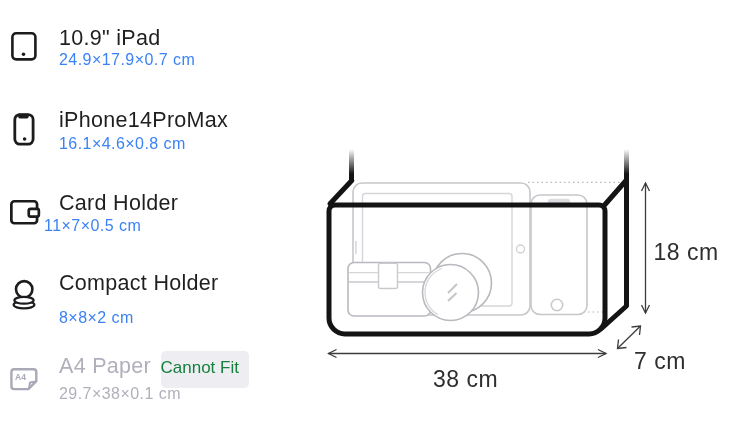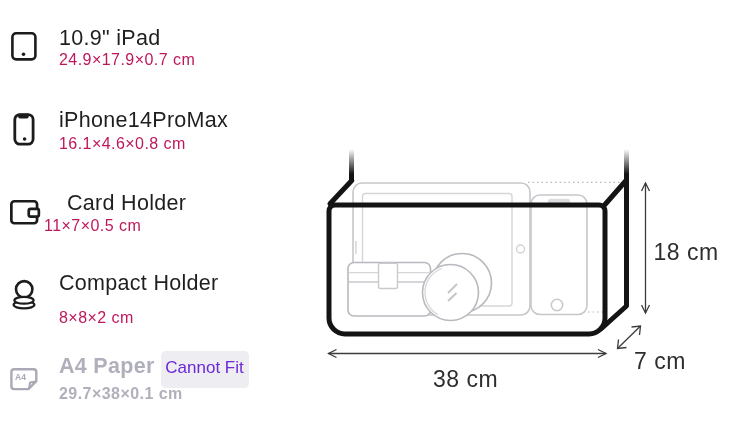--- a/index.html
+++ b/index.html
@@ -1,19 +1,19 @@
 <!DOCTYPE html>
 <html><head>
 <meta charset="utf-8">
 <style>
   html,body{margin:0;padding:0;}
   body{width:750px;height:426px;background:#fff;font-family:"Liberation Sans",sans-serif;position:relative;overflow:hidden;-webkit-font-smoothing:antialiased;transform:translateZ(0);}
   .tt{position:absolute;font-size:21.5px;color:#1f1f21;letter-spacing:0.3px;white-space:nowrap;line-height:1;}
-  .ss{position:absolute;font-size:16px;color:#be185d;letter-spacing:0.45px;white-space:nowrap;line-height:1;}
-  .grey{color:#b0b0bc;font-weight:bold;}
+  .ss{position:absolute;font-size:16px;color:#3b82f6;letter-spacing:0.45px;white-space:nowrap;line-height:1;}
+  .grey{color:#b0b0bc;}
   svg{position:absolute;}
 </style>
 </head>
 <body>
 
 <svg style="left:10px;top:31px" width="30" height="32" viewBox="0 0 30 32">
   <rect x="2.4" y="2.3" width="23" height="26.1" rx="3.8" fill="none" stroke="#1c1c1e" stroke-width="2.6"></rect>
   <circle cx="13.5" cy="23.3" r="1.75" fill="#1c1c1e"></circle>
 </svg>
 
@@ -29,21 +29,21 @@
 
 <div class="tt" style="left:59px;top:110px">iPhone14ProMax</div>
 
 <div class="ss" style="left:59px;top:136px">16.1×4.6×0.8 cm</div>
 
 <svg style="left:9px;top:198px" width="34" height="30" viewBox="0 0 34 30">
   <rect x="2.35" y="3.25" width="25.7" height="22" rx="3" fill="none" stroke="#1c1c1e" stroke-width="2.7"></rect>
   <rect x="19.75" y="10.95" width="10.1" height="7.6" rx="1.8" fill="#fff" stroke="#1c1c1e" stroke-width="2.7"></rect>
 </svg>
 
-<div class="tt" style="left:67px;top:192.5px">Card Holder</div>
+<div class="tt" style="left:59px;top:192.5px">Card Holder</div>
 
 <div class="ss" style="left:44px;top:217.5px">11×7×0.5 cm</div>
 
 <svg style="left:11px;top:278px" width="28" height="35" viewBox="0 0 28 35">
   <circle cx="13.2" cy="11.3" r="8.2" fill="none" stroke="#1c1c1e" stroke-width="2.6"></circle>
   <ellipse cx="13" cy="26.8" rx="10.4" ry="3.6" fill="#fff" stroke="#1c1c1e" stroke-width="2.2"></ellipse>
   <ellipse cx="13" cy="22.3" rx="9.6" ry="3.4" fill="#fff" stroke="#1c1c1e" stroke-width="2.2"></ellipse>
 </svg>
 
 <div class="tt" style="left:59px;top:273px">Compact Holder</div>
@@ -51,21 +51,21 @@
 <div class="ss" style="left:59px;top:310px">8×8×2 cm</div>
 
 <svg style="left:9px;top:367px" width="32" height="26" viewBox="0 0 32 26">
   <path d="M 24.3,2.2 H 5.2 Q 2.4,2.2 2.4,5 V 19.3 Q 2.4,22.1 5.2,22.1 H 19.4 L 27.3,14.2 V 5 Q 27.3,2.2 24.5,2.2 Z" fill="none" stroke="#a9a9b7" stroke-width="2.4" stroke-linejoin="round"></path>
   <path d="M 20,21.4 L 21,15.5 L 26.8,14.5" fill="none" stroke="#a9a9b7" stroke-width="2" stroke-linejoin="round"></path>
   <text x="6" y="13.2" font-size="8.5" font-weight="bold" fill="#a9a9b7">A4</text>
 </svg>
 
 <div class="tt grey" style="left:59px;top:356px">A4 Paper</div>
 
-<div style="position:absolute;left:160.5px;top:351px;width:88px;height:37px;background:#ededf2;border-radius:5px;font-size:17px;color:#6d28d9;text-align:center;line-height:33px;letter-spacing:0px;">Cannot Fit</div>
+<div style="position:absolute;left:160.5px;top:351px;width:88px;height:37px;background:#ededf2;border-radius:5px;font-size:17px;color:#15803d;text-align:left;line-height:33px;letter-spacing:0px;">Cannot Fit</div>
 
 <div class="ss grey" style="left:59px;top:385.5px">29.7×38×0.1 cm</div>
 
 <svg style="left:0;top:0" width="750" height="426" viewBox="0 0 750 426">
 
   <line x1="528" y1="182.3" x2="627" y2="182.3" stroke="#b9b9bd" stroke-width="1.2" stroke-dasharray="1.6,2.9"></line>
 
   <line x1="588" y1="312" x2="605" y2="312" stroke="#b9b9bd" stroke-width="1.2" stroke-dasharray="1.6,2.9"></line>
 
   <g>

